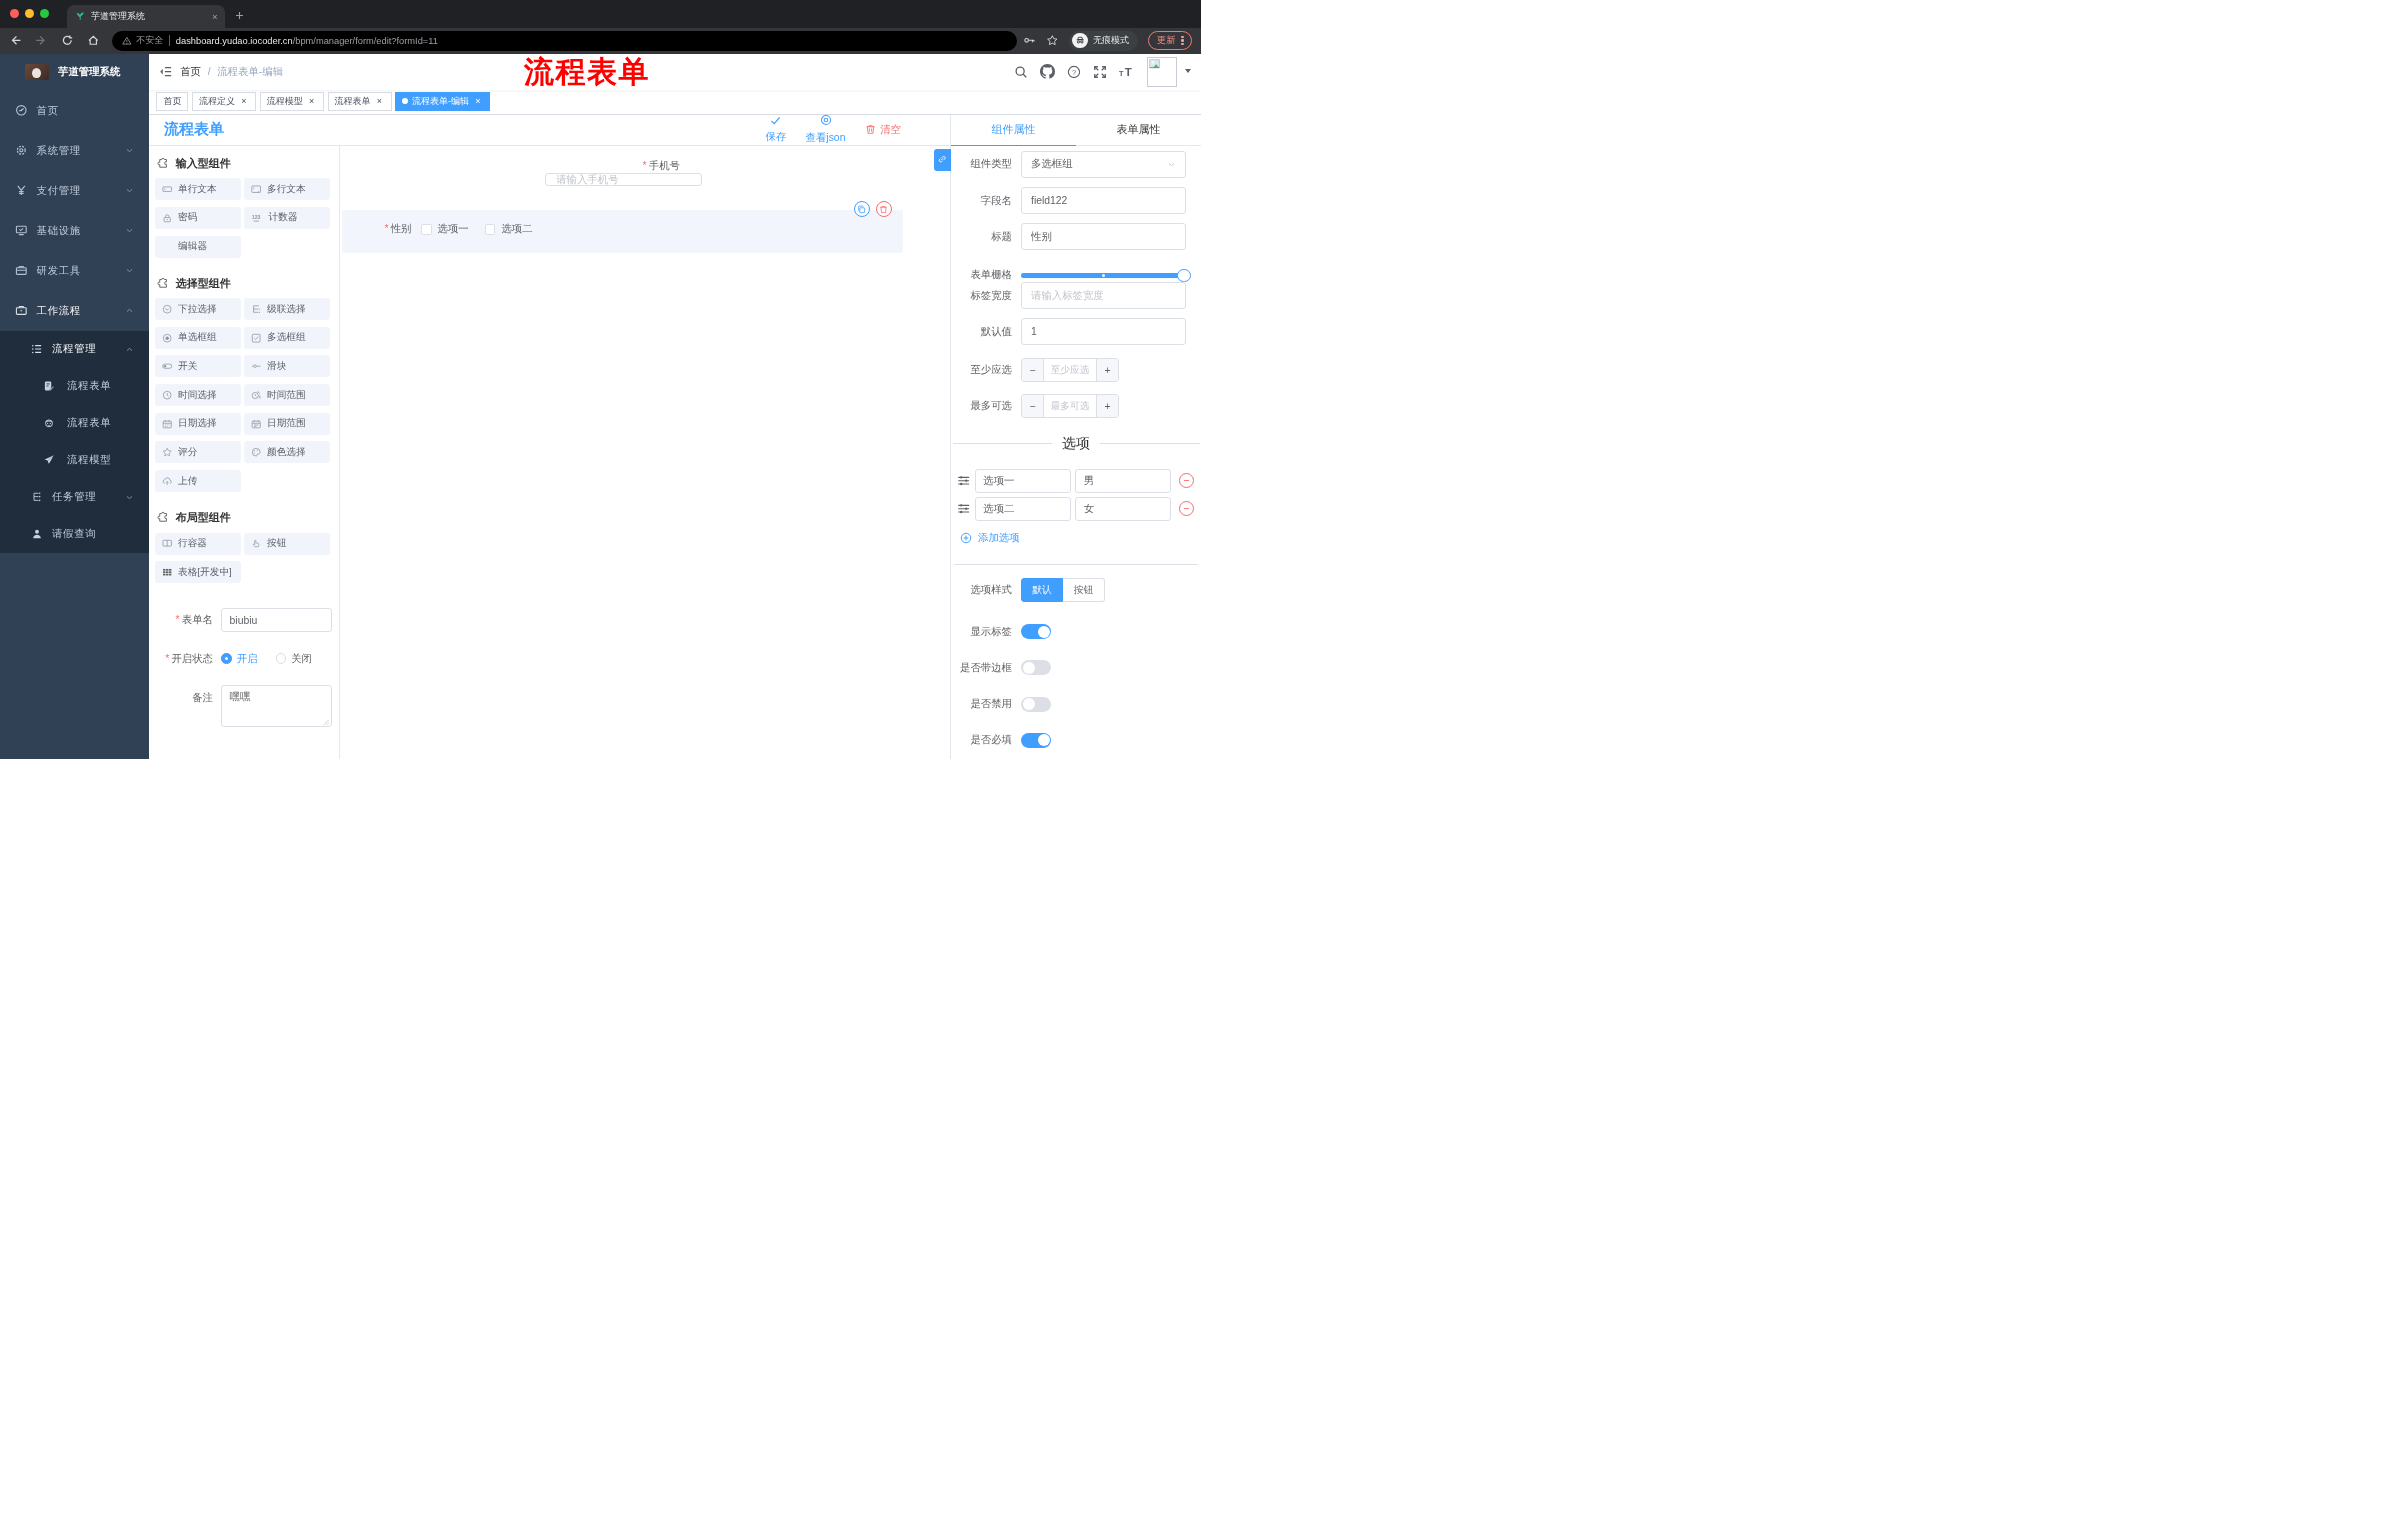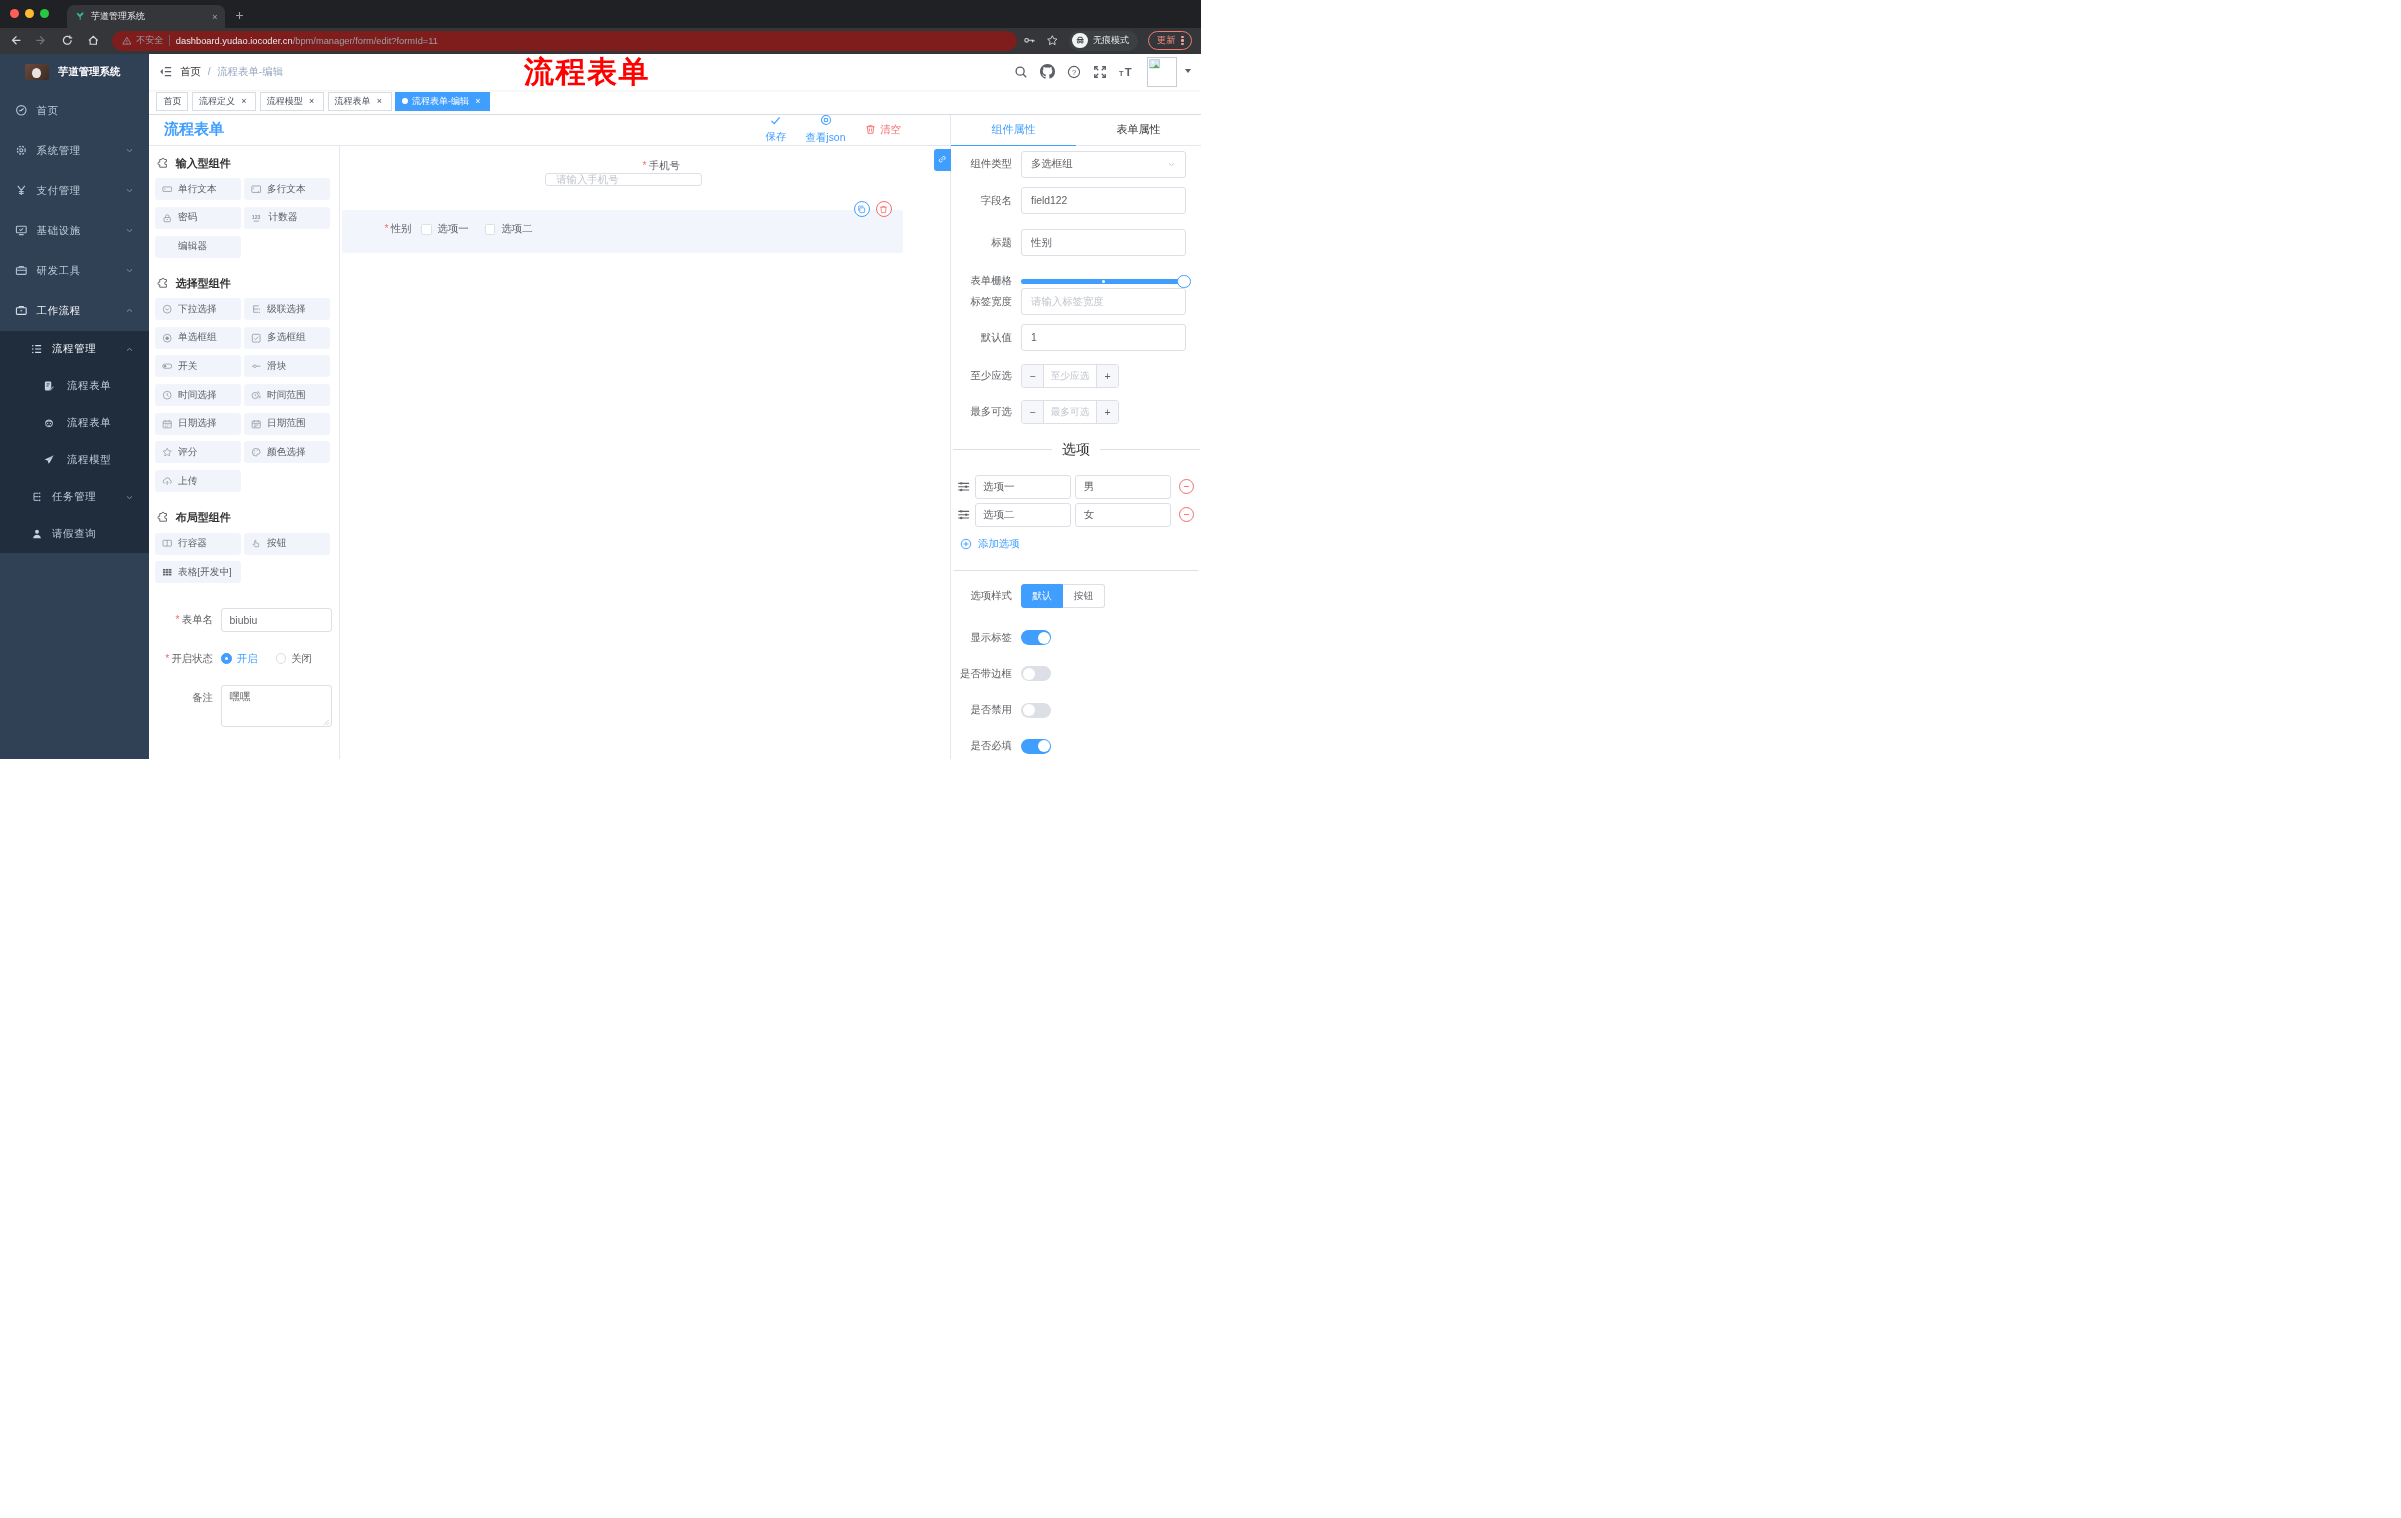--- a/index.html
+++ b/index.html
@@ -12,21 +12,21 @@
   .lights { display:flex; gap:6px; align-items:center; height:27.5px; padding:0 10.4px 0 10.4px; }
   .light { width:9px; height:9px; border-radius:50%; }
   .l-red{background:#ff5f57} .l-yel{background:#febc2e} .l-grn{background:#28c840}
   .btab { width:158px; height:23px; background:#35363a; border-radius:7.4px 7.4px 0 0; display:flex; align-items:center; gap:6px; padding:0 7.4px; margin-left:7.4px; }
   .btab-title { flex:1; color:#e8eaed; font-size:9px; white-space:nowrap; overflow:hidden; }
   .btab-x { color:#9aa0a6; font-size:9.7px; cursor:default; }
   .newtab { color:#9aa0a6; margin:0 0 4.5px 9px; }
   .toolbar { height:26px; background:#35363a; display:flex; align-items:center; padding:0 9px; }
   .navi { display:flex; gap:13.4px; align-items:center; margin-right:6px; }
   .navi svg { display:block; }
-  .urlpill { flex:1; height:20px; background:#7f1d1d; border-radius:10.4px; display:flex; align-items:center; padding:0 10.4px; gap:6px; margin:0 6px; min-width:0; }
+  .urlpill { flex:1; height:20px; background:#000000; border-radius:10.4px; display:flex; align-items:center; padding:0 10.4px; gap:6px; margin:0 6px; min-width:0; }
   .sec { color:#9aa0a6; font-size:9px; display:flex; align-items:center; gap:4.5px; white-space:nowrap; }
   .pill-div { width:0.7px; height:10.4px; background:#5f6368; }
   .url { font-size:9.3px; white-space:nowrap; overflow:hidden; }
   .url .dom { color:#e8eaed; } .url .path { color:#9aa0a6; }
   .chrome-right { display:flex; align-items:center; gap:10.4px; }
   .incog { background:#3c4043; border-radius:10.4px; height:20px; display:flex; align-items:center; gap:5.2px; padding:0 9px 0 3px; color:#e8eaed; font-size:9px; white-space:nowrap; }
   .incog-b { width:15.6px; height:15.6px; background:#f1f3f4; border-radius:50%; display:flex; align-items:center; justify-content:center; }
   .updbtn { border:0.7px solid #ec7b70; border-radius:10.4px; height:19.3px; display:flex; align-items:center; gap:6px; padding:0 7.4px; color:#f28b82; font-size:9.3px; white-space:nowrap; }
   .kebab span { display:block; width:2.2px; height:2.2px; border-radius:50%; background:#f2a099; margin:1.1px 0; }
 
@@ -757,21 +757,21 @@
               </div>
             </div>
 
             <div class="irow" style="margin-top:9.7px">
               <span class="ilabel">字段名</span>
               <div class="ictl">
                   <input class="iinput" value="field122" style="">
                 </div>
             </div>
 
-            <div class="irow" style="margin-top:15px">
+            <div class="irow" style="margin-top:9px">
               <span class="ilabel">标题</span>
               <div class="ictl">
                   <input class="iinput" value="性别" style="">
                 </div>
             </div>
 
             <div class="irow" style="margin-top:18px">
               <span class="ilabel">表单栅格</span>
               <div class="ictl">
                 <div class="slider">

